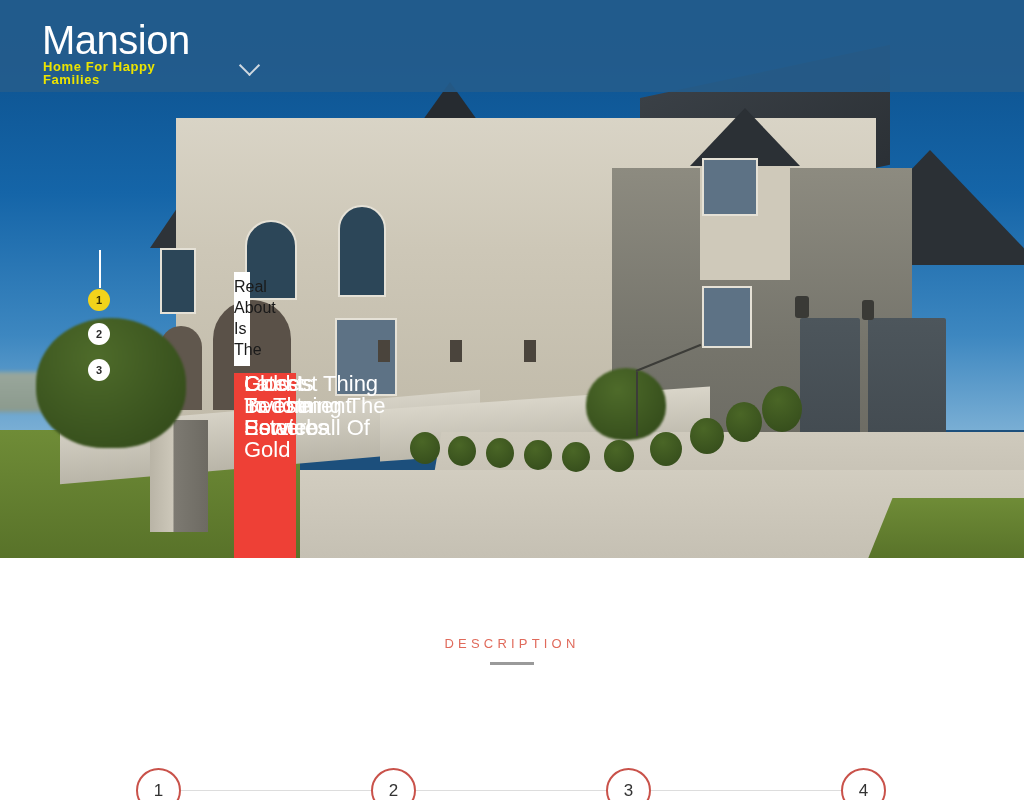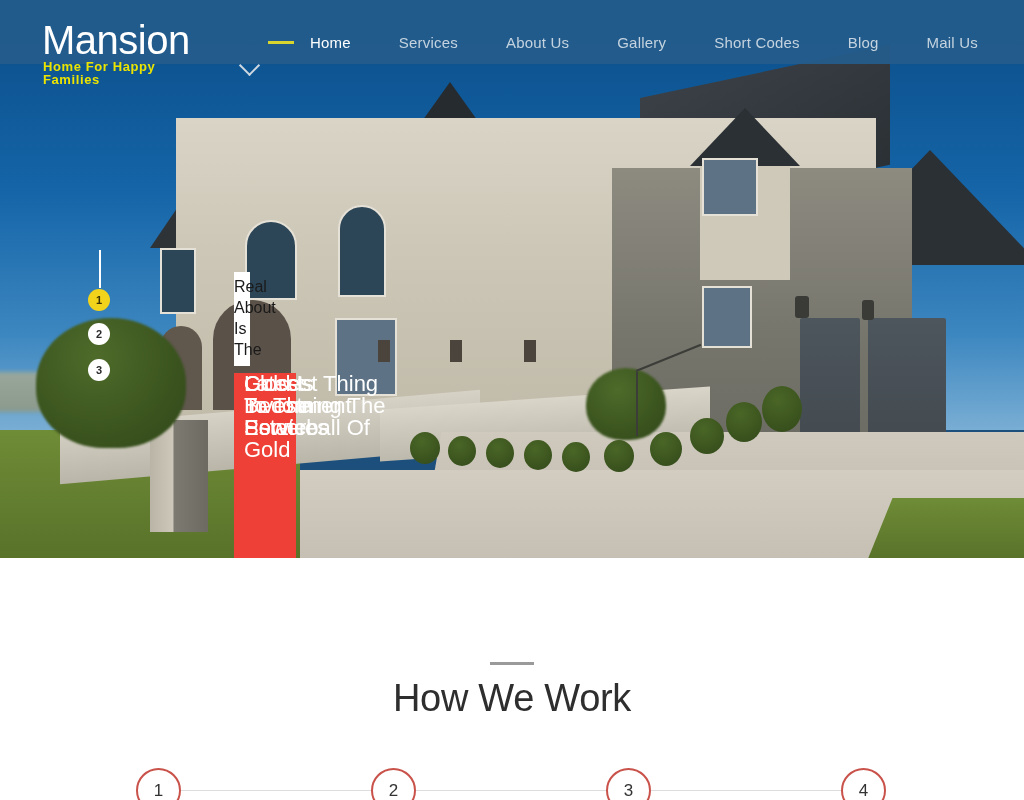--- a/index.html
+++ b/index.html
@@ -111,21 +111,21 @@
     background: radial-gradient(circle at 40% 30%, #4e6b2a, #2f4618);
     filter: blur(1px);
   }
   .shrub {
     position: absolute; border-radius: 50%;
     background: radial-gradient(circle at 40% 30%, #4a6626, #32491a);
   }
 
   
   .header {
-    position: absolute; left: 0; top: 0; width: 1024px; height: 64px;
+    position: absolute; left: 0; top: 0; width: 1024px; height: 92px;
     background: rgba(36,92,140,0.92);
     z-index: 40;
   }
   .logo-wrap {
     position: absolute; left: 42px; top: 20px; width: 230px;
   }
   .logo-title {
     font-size: 40px; font-weight: 400; color: #ffffff;
     line-height: 40px; letter-spacing: -0.5px;
   }
@@ -300,51 +300,41 @@
     <div style="position:absolute; left:636px; top:370px; width:70px; height:2px; background:#3c3c38; transform:rotate(-22deg); transform-origin:left center;"></div>
   </div>
 
   <div class="header">
     <div class="logo-wrap">
       <div class="logo-title">Mansion</div>
       <div class="logo-caret"></div>
       <div class="logo-tag">Home For Happy Families</div>
     </div>
 
-    <nav class="nav">
-      <span class="nav-dash"></span>
-      <span class="nav-item active">Home</span>
-      <span class="nav-item">Services</span>
-      <span class="nav-item">About Us</span>
-      <span class="nav-item">Gallery</span>
-      <span class="nav-item">Short Codes</span>
-      <span class="nav-item">Blog</span>
-      <span class="nav-item">Mail Us</span>
-    </nav>
   </div>
 
   <div class="bullets">
     <span class="bullet-line"></span>
     <span class="bullet active b1">1</span>
     <span class="bullet b2">2</span>
     <span class="bullet b3">3</span>
   </div>
 
   <div class="slider-captions">
     <div class="cap-sub">Real About Is The</div>
     <div class="cap-title-box"></div>
     <div class="cap-title t1">Gold Is Becoming The Services</div>
     <div class="cap-title t2">Latest Investment Estate</div>
     <div class="cap-title t3">Closest Thing To The Powerball Of Gold</div>
   </div>
 </div>
 
 <div class="section">
+  <div class="sec-eyebrow">DESCRIPTION</div>
   <div class="sec-rule"></div>
-  <div class="sec-title">How We Work</div>
 </div>
 
 <div class="steps">
   <span class="step-line" style="left:181px; width:190px;"></span>
   <span class="step-line" style="left:416px; width:190px;"></span>
   <span class="step-line" style="left:651px; width:190px;"></span>
   <span class="step" style="left:136px;">1</span>
   <span class="step" style="left:371px;">2</span>
   <span class="step" style="left:606px;">3</span>
   <span class="step" style="left:841px;">4</span>

